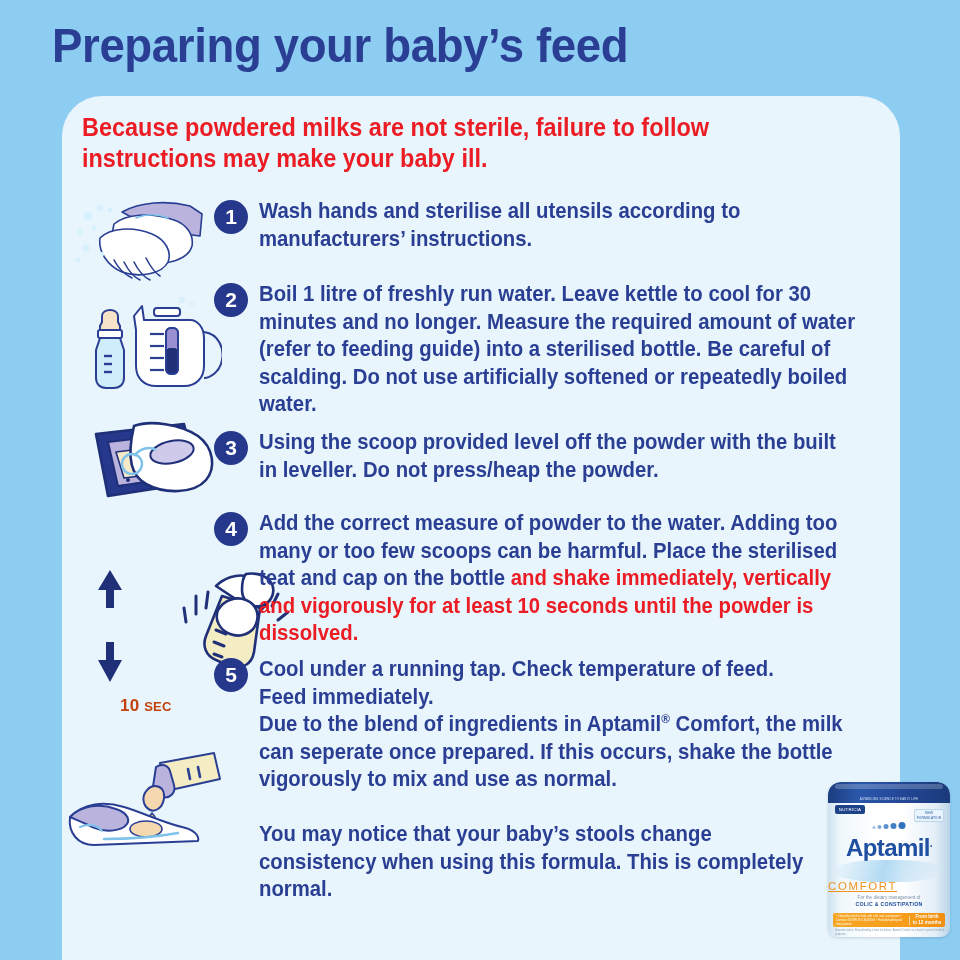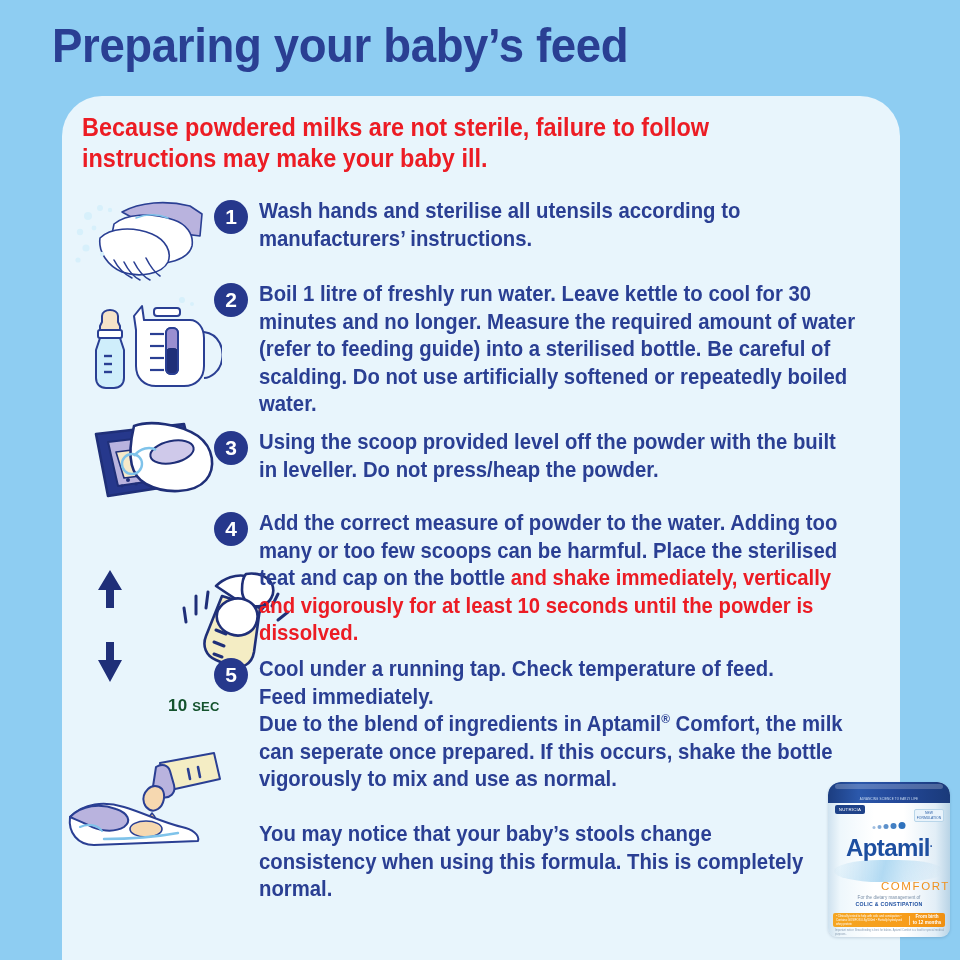--- a/index.html
+++ b/index.html
@@ -108,23 +108,22 @@
   
   .illus {
     position: absolute;
   }
   .ten-sec {
     position: absolute;
     left: 58px;
     top: 600px;
     font-size: 17px;
     font-weight: 700;
-    color: #14532d;
+    color: #c2410c;
     letter-spacing: 0.2px;
-    margin-left: 48px;
   }
   .ten-sec .sec { font-size: 13px; }
 
   
   .tin {
     position: absolute;
     left: 828px;
     top: 782px;
     width: 122px;
     height: 155px;
@@ -225,24 +224,25 @@
     top: 78px;
     height: 22px;
     background: linear-gradient(105deg, rgba(255,255,255,0) 0%, rgba(151,205,238,0.75) 45%, rgba(255,255,255,0) 95%);
     border-radius: 50%/60%;
     filter: blur(0.4px);
   }
   .tin-variant {
     position: absolute;
     left: 0; right: 0;
     top: 98px;
-    text-align: right;
+    text-align: left;
     font-size: 11.5px;
     letter-spacing: 1.6px;
     color: #f0921f;
+    text-decoration: underline;
   }
   .tin-sub1 {
     position: absolute;
     left: 0; right: 0;
     top: 113px;
     text-align: center;
     font-size: 4.6px;
     color: #7a8fa8;
   }
   .tin-sub2 {

